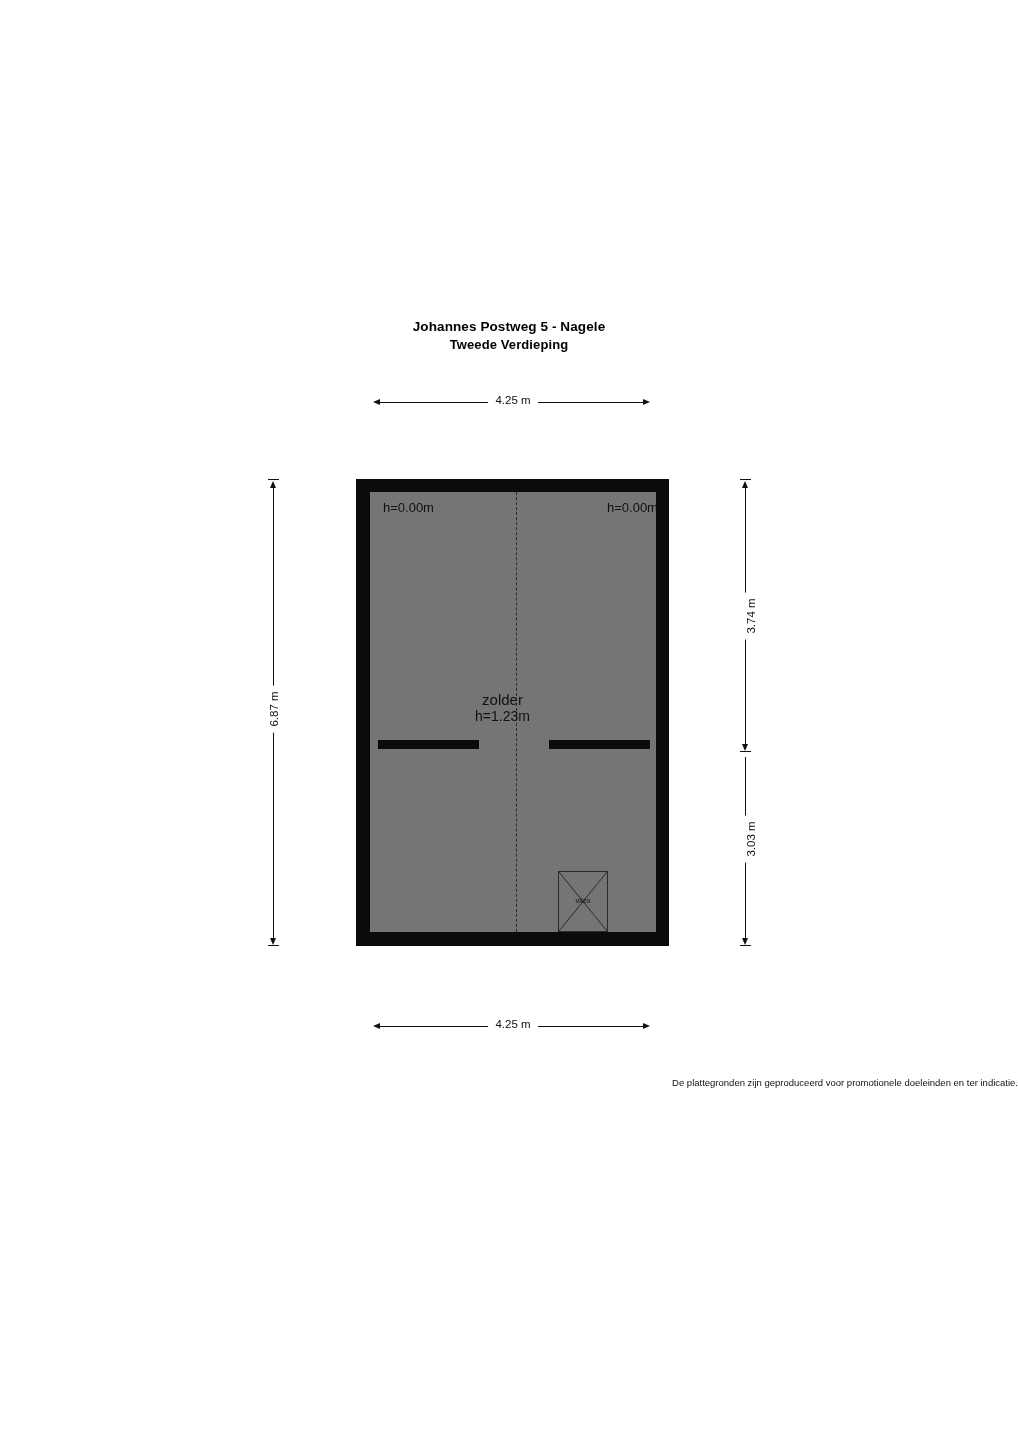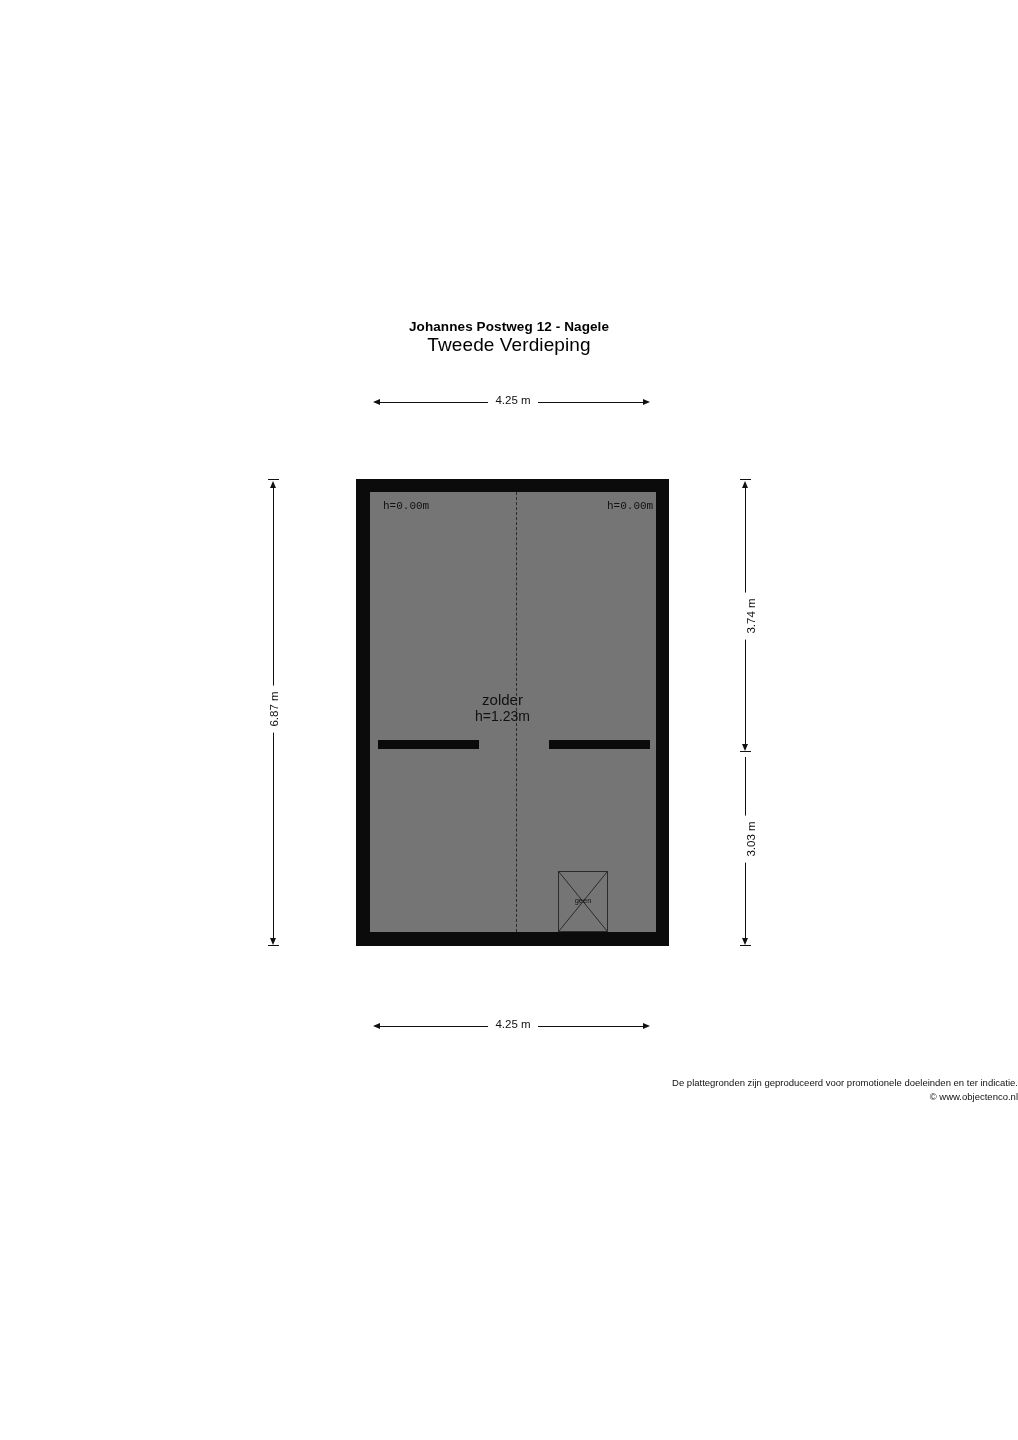--- a/index.html
+++ b/index.html
@@ -24,22 +24,22 @@
     width: 1018px;
     text-align: center;
   }
   .title-line1 {
     font-size: 13.5px;
     font-weight: bold;
     letter-spacing: 0.1px;
     line-height: 18px;
   }
   .title-line2 {
-    font-size: 19px;
-    font-weight: normal;
+    font-size: 13px;
+    font-weight: bold;
     letter-spacing: 0.1px;
     line-height: 18px;
   }
 
   
   .plan-wrap {
     position: absolute;
     top: 0;
     left: 4px;
     width: 1018px;
@@ -89,24 +89,23 @@
     left: 545px;
     top: 740px;
     width: 101px;
     height: 9px;
     background: #0b0b0b;
   }
 
   
   .h-label {
     position: absolute;
-    font-size: 11px;
+    font-size: 13px;
     color: #111111;
     white-space: nowrap;
-    font-family: Liberation Mono, monospace;
   }
   .h-left  { left: 379px; top: 500px; }
   .h-right { left: 603px; top: 500px; }
 
   
   .room-label {
     position: absolute;
     left: 366px;
     top: 690px;
     width: 265px;
@@ -209,21 +208,21 @@
     text-align: right;
     font-size: 9.5px;
     line-height: 13.5px;
     color: #111111;
   }
 </style>
 </head>
 <body>
 
 <div class="title-block">
-  <div class="title-line1">Johannes Postweg 12 - Nagele</div>
+  <div class="title-line1">Johannes Postweg 5 - Nagele</div>
   <div class="title-line2">Tweede Verdieping</div>
 </div>
 
 <div class="plan-wrap">
 
   <div class="dim-h-line" style="left:375px; top:402px; width:265px;"></div>
   <div class="arrow arrow-left" style="left:369px; top:399px;"></div>
   <div class="arrow arrow-right" style="left:639px; top:399px;"></div>
   <div class="dim-text" style="left:0; top:394px; width:1018px; text-align:center;">
     <span style="display:inline-block; background:#ffffff; padding:0 7px;">4.25 m</span>
@@ -242,21 +241,21 @@
     <div class="room-name">zolder</div>
     <div class="room-height">h=1.23m</div>
   </div>
 
   <div class="vlizo">
     <svg width="48" height="59" viewBox="0 0 48 59">
       <line x1="0" y1="0" x2="48" y2="59" stroke="#2b2b2b" stroke-width="1"></line>
       <line x1="48" y1="0" x2="0" y2="59" stroke="#2b2b2b" stroke-width="1"></line>
     </svg>
   </div>
-  <div class="vlizo-label">geen</div>
+  <div class="vlizo-label">vlizo</div>
 
   <div class="dim-v-line" style="left:269px; top:487px; width:1px; height:452px;"></div>
   <div class="arrow arrow-up" style="left:266px; top:481px;"></div>
   <div class="arrow arrow-down" style="left:266px; top:938px;"></div>
   <div class="tick" style="left:264px; top:479px; width:11px;"></div>
   <div class="tick" style="left:264px; top:945px; width:11px;"></div>
   <div style="position:absolute; left:209px; top:648px; width:121px; height:121px; display:flex; align-items:center; justify-content:center;">
     <span class="rot dim-text" style="position:relative; background:#ffffff; padding:3px 6px;">6.87 m</span>
   </div>
 
@@ -280,14 +279,13 @@
   <div class="arrow arrow-left" style="left:369px; top:1023px;"></div>
   <div class="arrow arrow-right" style="left:639px; top:1023px;"></div>
   <div class="dim-text" style="left:0; top:1018px; width:1018px; text-align:center;">
     <span style="display:inline-block; background:#ffffff; padding:0 7px;">4.25 m</span>
   </div>
 
 </div>
 
 <div class="footer">
   <div>De plattegronden zijn geproduceerd voor promotionele doeleinden en ter indicatie.</div>
-  <div>© www.objectenco.nl</div>
 </div>
 
 </body></html>

